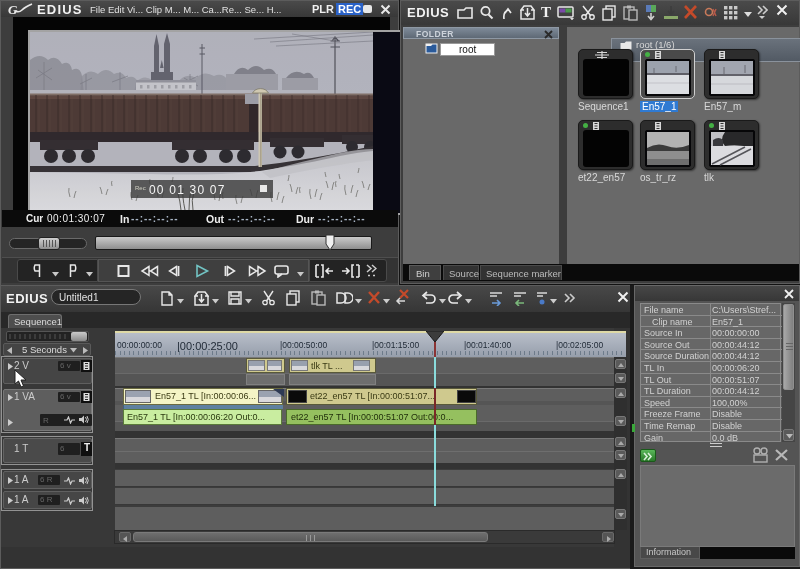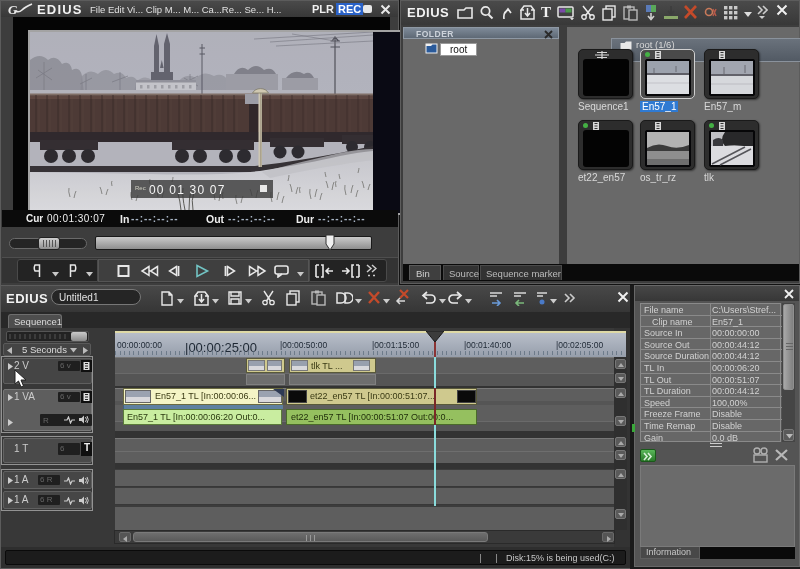--- a/index.html
+++ b/index.html
@@ -342,21 +342,21 @@
     <div class="a" style="left:0;top:0;width:156px;height:12px;background:linear-gradient(#7e8a98,#5e6975);border:1px solid #8e98a4;">
       <span class="a" style="left:12px;top:1px;font-size:8.5px;font-weight:bold;color:#ccd2da;letter-spacing:0.5px;">FOLDER</span>
       <svg class="a" style="left:140px;top:2px" width="9" height="9" viewBox="0 0 9 9">
           <path d="M1 1 L8 8 M8 1 L1 8" stroke="#2a2a2a" stroke-width="1.8"></path>
         </svg>
     </div>
     <svg class="a" style="left:22px;top:16px" width="13" height="11" viewBox="0 0 13 11">
         <rect x="0.5" y="0.5" width="12" height="10" fill="#f0f0f0"></rect>
         <path d="M1.5 3 H6 L7.5 1.5 H11.5 V9.5 H1.5 Z" fill="#2a5a9a"></path>
       </svg>
-    <span class="a" style="left:37px;top:16px;font-size:10px;color:#111;background:#fff;padding:0 9px;border:1px solid #999;">root</span>
+    <span class="a" style="left:37px;top:16px;font-size:10px;color:#111;background:#fff;padding:0 18px;border:1px solid #999;">root</span>
   </div>
 
   <div class="a" style="left:166px;top:26px;width:232px;height:237px;background:#696969;">
     <div class="a" style="left:0;top:11px;width:232px;height:24px;background:linear-gradient(#6a727c,#525a64);border:1px solid #8a929c;margin-left:44px;">
       <svg class="a" style="left:8px;top:2px" width="12" height="9" viewBox="0 0 12 9">
           <path d="M0.5 2 H4.5 L6 0.5 H11.5 V8.5 H0.5 Z" fill="#e8e8e8"></path>
         </svg>
       <span class="a" style="left:24px;top:0px;font-size:9.5px;color:#d8d8d8;">root (1/6)</span>
     </div>
 
@@ -680,21 +680,21 @@
     </div>
     <div class="a" style="left:0px;top:28px;width:92px;height:77px;border:1px solid #939393;pointer-events:none;"></div>
     <div class="a" style="left:0px;top:108px;width:92px;height:29px;border:1px solid #939393;pointer-events:none;"></div>
     <div class="a" style="left:0px;top:141px;width:92px;height:42px;border:1px solid #939393;pointer-events:none;"></div>
   </div>
 
   <div class="a" style="left:113px;top:42px;width:500px;height:219px;background:#383838;">
 
     <div class="a" style="left:1px;top:3px;width:511px;height:26px;background:linear-gradient(#b8bec9,#969eab);border-top:2px solid #ded9a6;">
       <span class="a" style="left:2px;top:7px;font-size:8.5px;color:#1e2834;">00:00:00:00</span>
-      <span class="a" style="left:70px;top:7px;font-size:13px;color:#1e2834;">|00:00:25:00</span>
+      <span class="a" style="left:62px;top:7px;font-size:11px;color:#1e2834;">|00:00:25:00</span>
       <span class="a" style="left:165px;top:7px;font-size:8.5px;color:#1e2834;">|00:00:50:00</span>
       <span class="a" style="left:257px;top:7px;font-size:8.5px;color:#1e2834;">|00:01:15:00</span>
       <span class="a" style="left:349px;top:7px;font-size:8.5px;color:#1e2834;">|00:01:40:00</span>
       <span class="a" style="left:441px;top:7px;font-size:8.5px;color:#1e2834;">|00:02:05:00</span>
       <div class="a" style="left:0;top:18px;width:511px;height:4px;background:repeating-linear-gradient(90deg,#5a6a7a 0 1px,transparent 1px 4.6px);opacity:0.7;"></div>
     </div>
 
     <div class="a" style="left:1px;top:29px;width:500px;height:16px;background:#5e5e5e;border-top:1px solid #787878;"></div>
     <div class="a" style="left:1px;top:45px;width:500px;height:13px;background:#555;border-top:1px solid #6a6a6a;"></div>
 
@@ -816,27 +816,20 @@
       <div class="a" style="left:176px;top:2px;width:1px;height:6px;background:#999;"></div>
       <div class="a" style="left:180px;top:2px;width:1px;height:6px;background:#999;"></div>
     </div>
     <div class="a" style="left:487px;top:1px;width:12px;height:10px;background:#555;border:1px solid #6a6a6a;border-radius:2px;">
         <svg class="a" style="left:4px;top:3px" width="4" height="6" viewBox="0 0 4 6">
           <path d="M0 0 L4 3 L0 6Z" fill="#aaa"></path>
         </svg>
       </div>
   </div>
 
-  <div class="a" style="left:0;top:261px;width:629px;height:21px;background:#2e2e2e;">
-    <div class="a" style="left:4px;top:3px;width:621px;height:15px;background:#1c1c1c;border:1px solid #0a0a0a;border-radius:2px;">
-      <div class="a" style="left:474px;top:3px;width:1px;height:9px;background:#888;"></div>
-      <div class="a" style="left:490px;top:3px;width:1px;height:9px;background:#888;"></div>
-      <span class="a" style="left:500px;top:2px;font-size:9px;color:#c8c8c8;">Disk:15% is being used(C:)</span>
-    </div>
-  </div>
 </div>
 
 <div class="a" style="left:630px;top:285px;width:170px;height:284px;background:#1a1a1a;">
   <div class="a" style="left:4px;top:0;width:166px;height:282px;background:#545454;border:1px solid #686868;">
 
     <div class="a" style="left:0;top:0;width:164px;height:15px;background:linear-gradient(#474747,#373737);">
       <svg class="a" style="left:149px;top:3px" width="10" height="10" viewBox="0 0 10 10">
           <path d="M1 1 L9 9 M9 1 L1 9" stroke="#f0f0f0" stroke-width="1.8"></path>
         </svg>
     </div>

